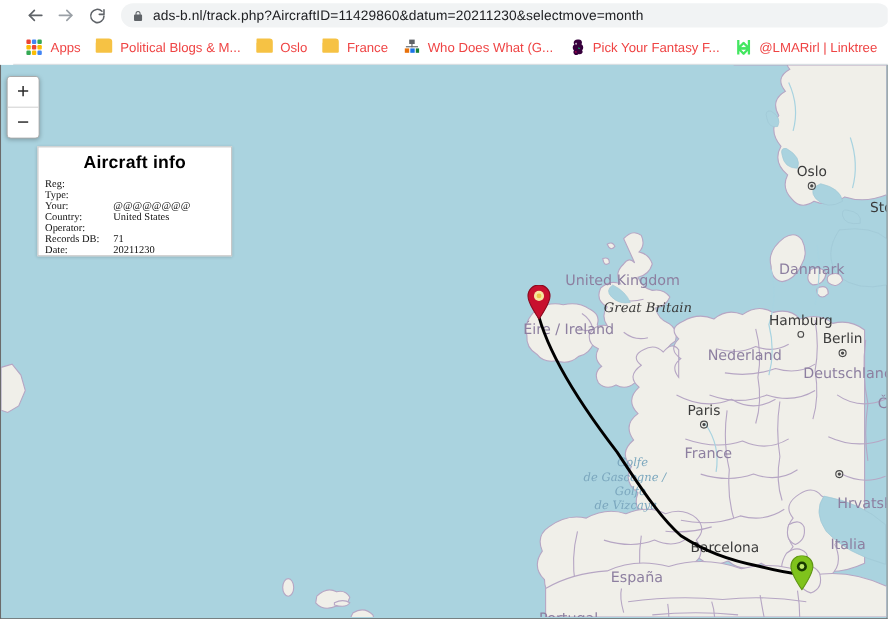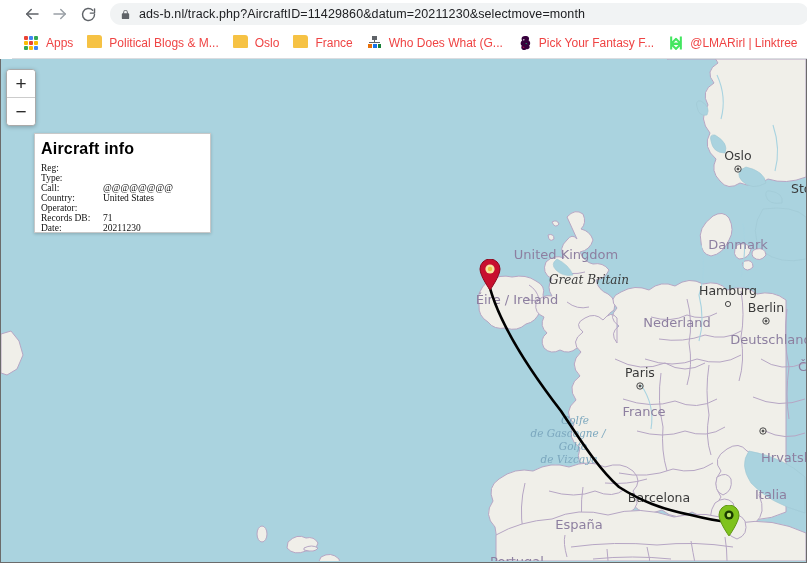--- a/index.html
+++ b/index.html
@@ -109,21 +109,21 @@
   .zoom-btn.plus { border-bottom: 1px solid #ccc; }
 
   
   .info-panel {
     position: absolute; left: 33px; top: 74px; width: 177px; height: 100px;
     background: #ffffff; border: 1px solid #c8c8c8; z-index: 50;
     box-sizing: border-box; padding: 4px 6px 4px 6px;
     box-shadow: 0 1px 3px rgba(0,0,0,.2);
   }
   .info-title {
-    text-align: left; font-size: 16px; font-weight: bold; color: #000;
+    text-align: center; font-size: 16px; font-weight: bold; color: #000;
     font-family: "Liberation Sans", sans-serif; margin: 2px 0 5px 0; letter-spacing: .2px;
   }
   .info-table { width: 100%; border-collapse: collapse; }
   .info-table td {
     font-family: "Liberation Serif", serif; font-size: 9.5px; color: #111;
     padding: 0; line-height: 10px; vertical-align: top;
   }
   .info-table td.k { width: 62px; white-space: nowrap; }
   .info-table td.v { white-space: nowrap; }
 
@@ -436,21 +436,21 @@
         <tbody>
           <tr>
             <td class="k">Reg:</td>
             <td class="v"></td>
           </tr>
           <tr>
             <td class="k">Type:</td>
             <td class="v"></td>
           </tr>
           <tr>
-            <td class="k">Call:</td>
+            <td class="k">Your:</td>
             <td class="v">@@@@@@@@</td>
           </tr>
           <tr>
             <td class="k">Country:</td>
             <td class="v">United States</td>
           </tr>
           <tr>
             <td class="k">Operator:</td>
             <td class="v"></td>
           </tr>

